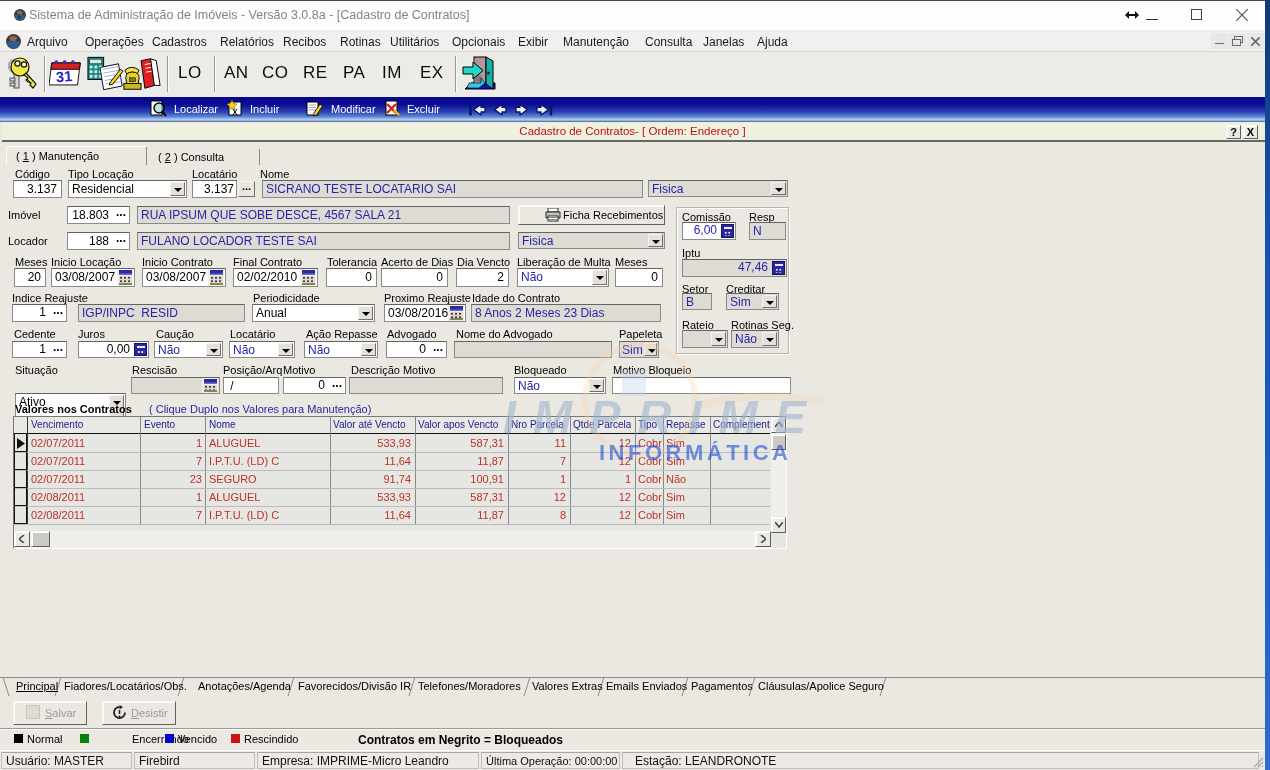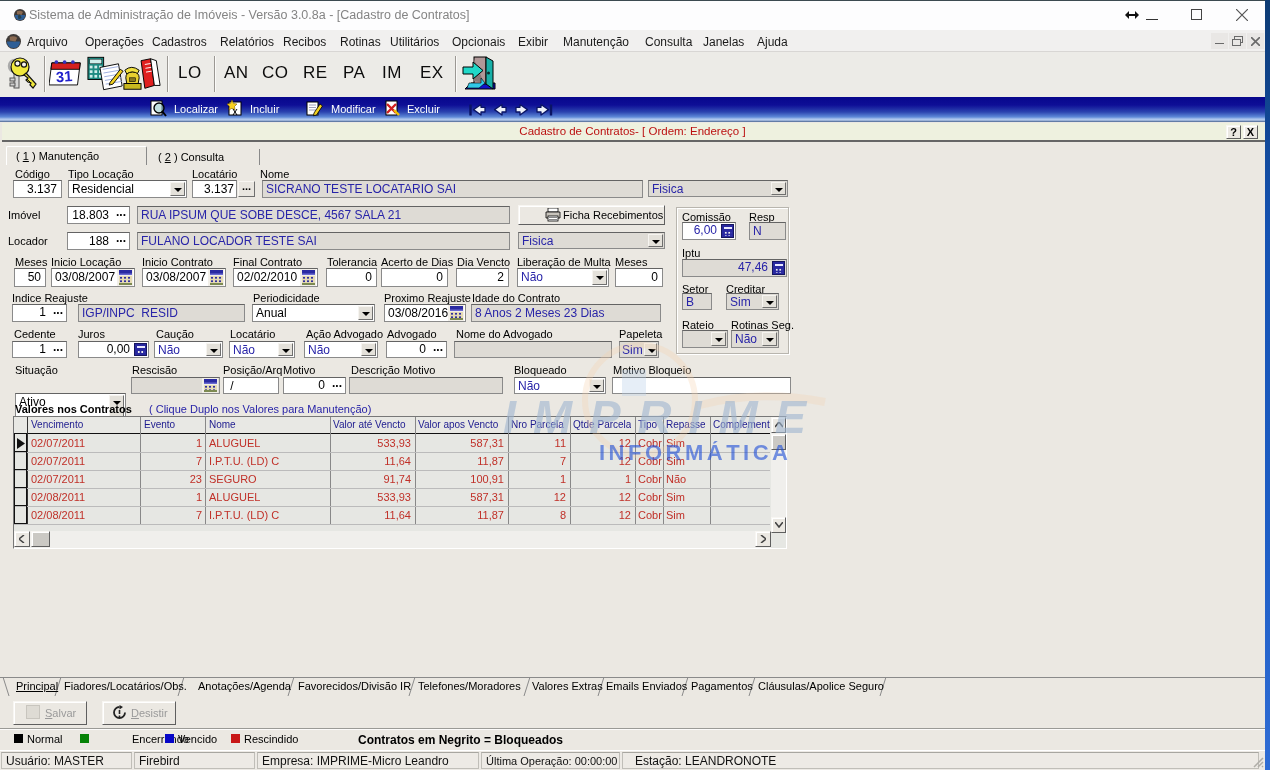--- a/index.html
+++ b/index.html
@@ -267,21 +267,21 @@
 <div class="lbl" style="left:15px;top:256px;">Meses</div>
 <div class="lbl" style="left:51px;top:256px;">Inicio Locação</div>
 <div class="lbl" style="left:142px;top:256px;">Inicio Contrato</div>
 <div class="lbl" style="left:233px;top:256px;">Final Contrato</div>
 <div class="lbl" style="left:327px;top:256px;">Tolerancia</div>
 <div class="lbl" style="left:381px;top:256px;">Acerto de Dias</div>
 <div class="lbl" style="left:457px;top:256px;">Dia Vencto</div>
 <div class="lbl" style="left:517px;top:256px;">Liberação de Multa</div>
 <div class="lbl" style="left:615px;top:256px;">Meses</div>
 
-<div class="fld ra pr" style="left:14px;top:268px;width:32px;height:19px;">50</div>
+<div class="fld ra pr" style="left:14px;top:268px;width:32px;height:19px;">20</div>
 <div class="fld pl" style="left:51px;top:268px;width:84px;height:19px;">03/08/2007<span class="cal"></span></div>
 <div class="fld pl" style="left:142px;top:268px;width:84px;height:19px;">03/08/2007<span class="cal"></span></div>
 <div class="fld pl" style="left:233px;top:268px;width:85px;height:19px;">02/02/2010<span class="cal"></span></div>
 <div class="fld ra pr" style="left:326px;top:268px;width:51px;height:19px;">0</div>
 <div class="fld ra pr" style="left:381px;top:268px;width:67px;height:19px;">0</div>
 <div class="fld ra pr" style="left:456px;top:268px;width:53px;height:19px;">2</div>
 <div class="fld pl" style="left:517px;top:268px;width:92px;height:19px;color:#2824a8;">Não<span class="dd"></span></div>
 <div class="fld ra pr" style="left:615px;top:268px;width:48px;height:19px;">0</div>
 
 <div class="lbl" style="left:12px;top:292px;">Indice Reajuste</div>
@@ -292,21 +292,21 @@
 <div class="fld ra" style="left:12px;top:304px;width:55px;height:18px;padding-right:20px;">1<span style="position:absolute;right:3px;top:-2px;font-weight:bold;">...</span></div>
 <div class="gfld pl" style="left:78px;top:304px;width:167px;height:18px;">IGP/INPC&nbsp; RESID</div>
 <div class="fld pl" style="left:252px;top:304px;width:123px;height:18px;">Anual<span class="dd"></span></div>
 <div class="fld pl" style="left:384px;top:304px;width:82px;height:18px;">03/08/2016<span class="cal"></span></div>
 <div class="gfld pl" style="left:471px;top:304px;width:190px;height:18px;">8 Anos 2 Meses 23 Dias</div>
 
 <div class="lbl" style="left:14px;top:328px;">Cedente</div>
 <div class="lbl" style="left:78px;top:328px;">Juros</div>
 <div class="lbl" style="left:156px;top:328px;">Caução</div>
 <div class="lbl" style="left:230px;top:328px;">Locatário</div>
-<div class="lbl" style="left:306px;top:328px;">Ação Advogado</div>
+<div class="lbl" style="left:306px;top:328px;">Ação Repasse</div>
 <div class="lbl" style="left:387px;top:328px;">Advogado</div>
 <div class="lbl" style="left:456px;top:328px;">Nome do Advogado</div>
 <div class="lbl" style="left:619px;top:328px;">Papeleta</div>
 
 <div class="fld ra" style="left:12px;top:341px;width:55px;height:17px;padding-right:20px;">1<span style="position:absolute;right:3px;top:-2px;font-weight:bold;">...</span></div>
 <div class="fld ra" style="left:78px;top:341px;width:71px;height:17px;padding-right:18px;">0,00<span class="calc"></span></div>
 <div class="fld pl" style="left:154px;top:341px;width:69px;height:17px;color:#2824a8;">Não<span class="dd"></span></div>
 <div class="fld pl" style="left:229px;top:341px;width:66px;height:17px;color:#2824a8;">Não<span class="dd"></span></div>
 <div class="fld pl" style="left:304px;top:341px;width:74px;height:17px;color:#2824a8;">Não<span class="dd"></span></div>
 <div class="fld ra" style="left:386px;top:341px;width:61px;height:17px;padding-right:20px;">0<span style="position:absolute;right:3px;top:-2px;font-weight:bold;">...</span></div>

